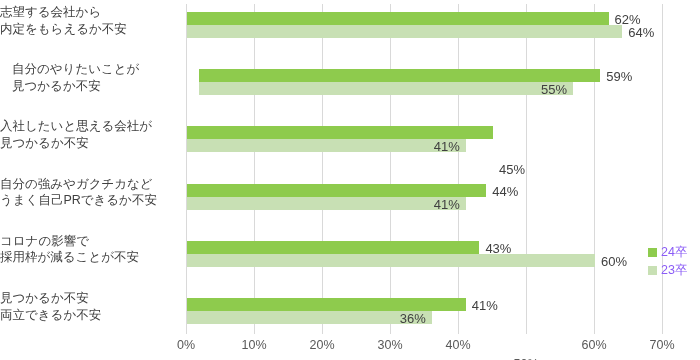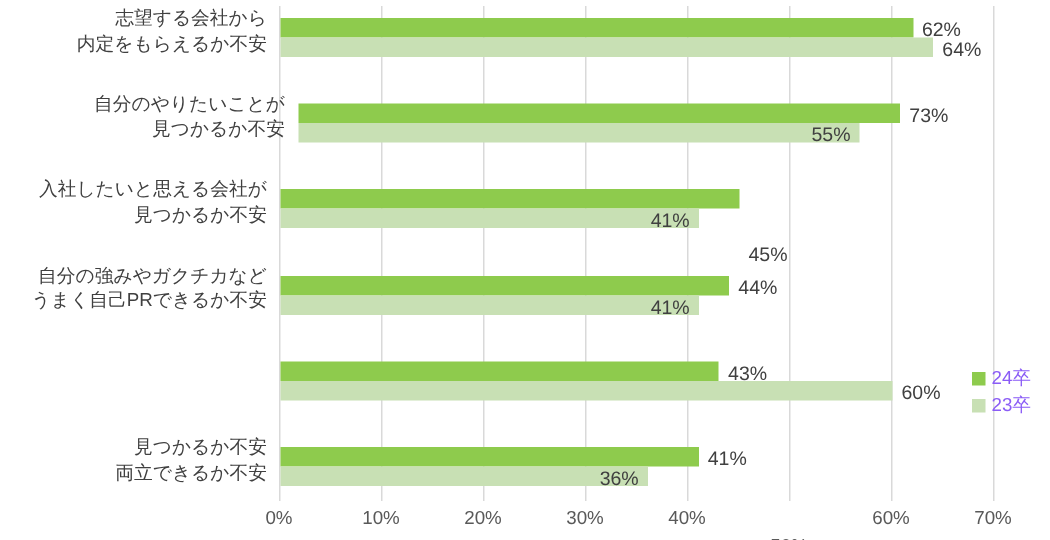--- a/index.html
+++ b/index.html
@@ -49,21 +49,21 @@
     position: absolute;
     left: 0;
     width: 700px;
     height: 57.2px;
   }
   .cat-label {
     position: absolute;
     left: 0;
     top: 0;
     width: 178px;
-    text-align: right;
+    text-align: left;
     font-size: 12.5px;
     line-height: 16.5px;
     color: #404040;
     white-space: nowrap;
   }
   .cat-label .line1 { display: block; }
   .cat-label .line2 { display: block; }
 
   
   .bar {
@@ -143,21 +143,21 @@
         <div class="bar-value" style="top: 9px; left: 614.6px;">62%</div>
         <div class="bar s23" style="top: 21px; width: 435.2px;"></div>
         <div class="bar-value" style="top: 22px; left: 628.2px;">64%</div>
       </div>
       <div class="cat-row" style="top: 61.2px; margin-left: 12px;">
         <div class="cat-label">
           <span class="line1">自分のやりたいことが</span>
           <span class="line2">見つかるか不安</span>
         </div>
         <div class="bar s24" style="top: 8px; width: 401.2px;"></div>
-        <div class="bar-value" style="top: 9px; left: 594.2px;">73%</div>
+        <div class="bar-value" style="top: 9px; left: 594.2px;">59%</div>
         <div class="bar s23" style="top: 21px; width: 374px;"></div>
         <div class="bar-value" style="top: 22px; left: 555px; transform: translateX(-100%);">55%</div>
       </div>
       <div class="cat-row" style="top: 118.4px; padding-left: 24px;">
         <div class="cat-label">
           <span class="line1">入社したいと思える会社が</span>
           <span class="line2">見つかるか不安</span>
         </div>
         <div class="bar s24" style="top: 8px; width: 306px;"></div>
         <div class="bar-value" style="top: 9px; left: 499px; margin-top: 36px;">45%</div>
@@ -168,20 +168,24 @@
         <div class="cat-label">
           <span class="line1">自分の強みやガクチカなど</span>
           <span class="line2">うまく自己PRできるか不安</span>
         </div>
         <div class="bar s24" style="top: 8px; width: 299.2px;"></div>
         <div class="bar-value" style="top: 9px; left: 492.2px;">44%</div>
         <div class="bar s23" style="top: 21px; width: 278.8px;"></div>
         <div class="bar-value" style="top: 22px; left: 459.8px; transform: translateX(-100%);">41%</div>
       </div>
       <div class="cat-row" style="top: 232.8px;">
+        <div class="cat-label">
+          <span class="line1">コロナの影響で</span>
+          <span class="line2">採用枠が減ることが不安</span>
+        </div>
         <div class="bar s24" style="top: 8px; width: 292.4px;"></div>
         <div class="bar-value" style="top: 9px; left: 485.4px;">43%</div>
         <div class="bar s23" style="top: 21px; width: 408px;"></div>
         <div class="bar-value" style="top: 22px; left: 601px;">60%</div>
       </div>
       <div class="cat-row" style="top: 290px;">
         <div class="cat-label">
           <span class="line1">見つかるか不安</span>
           <span class="line2">両立できるか不安</span>
         </div>

